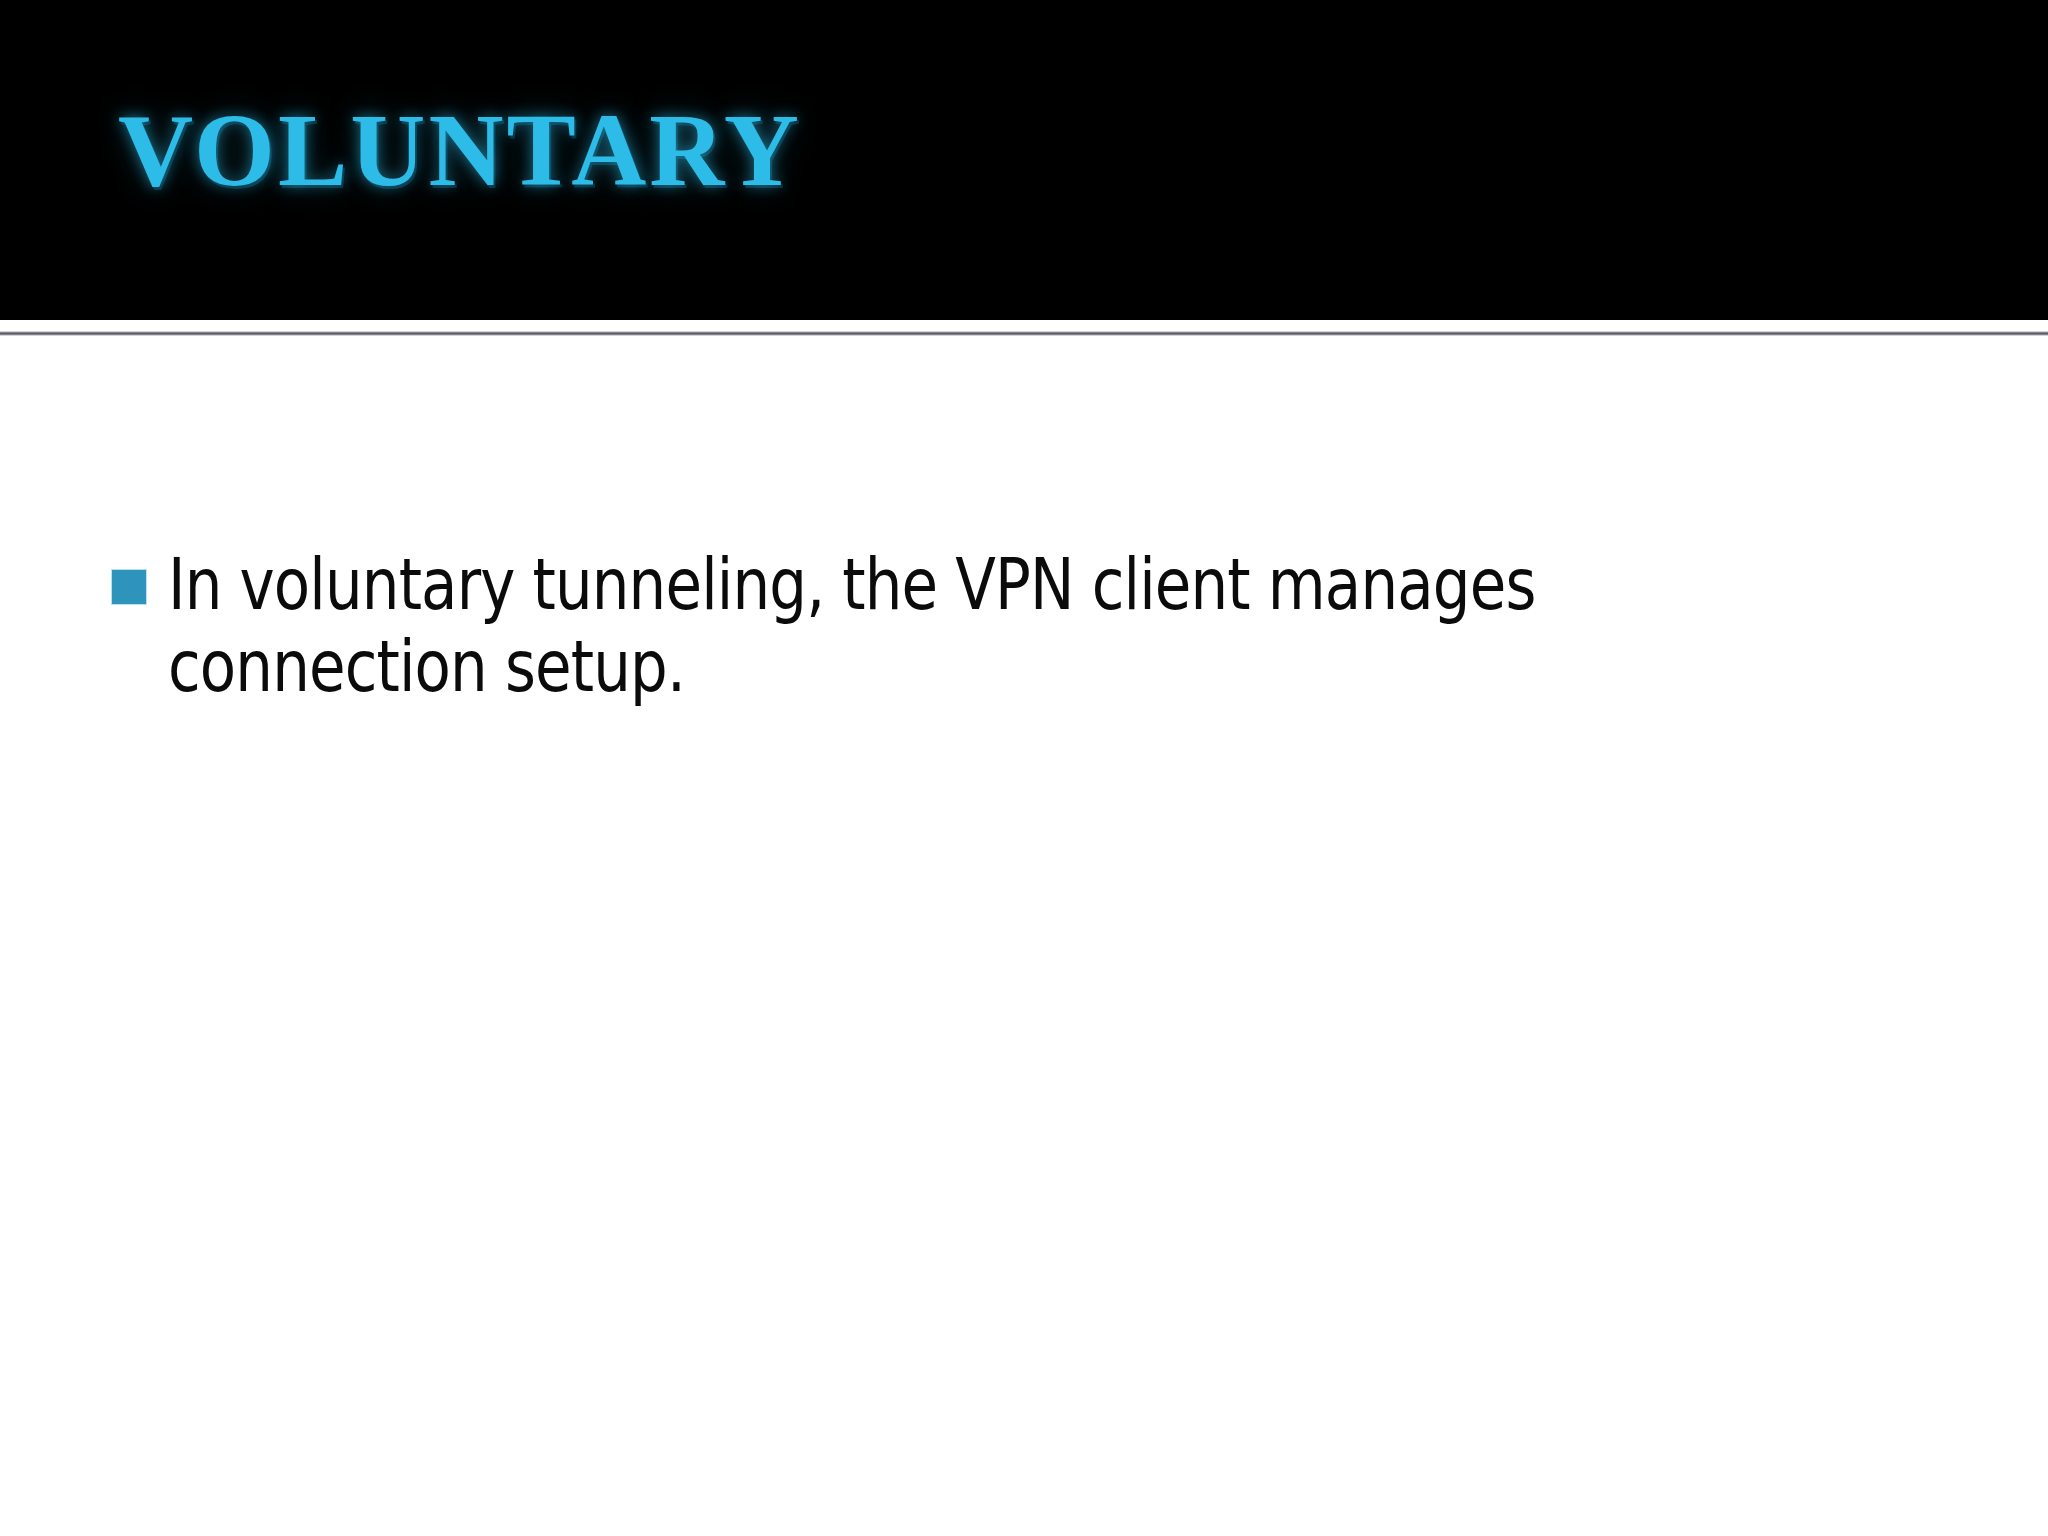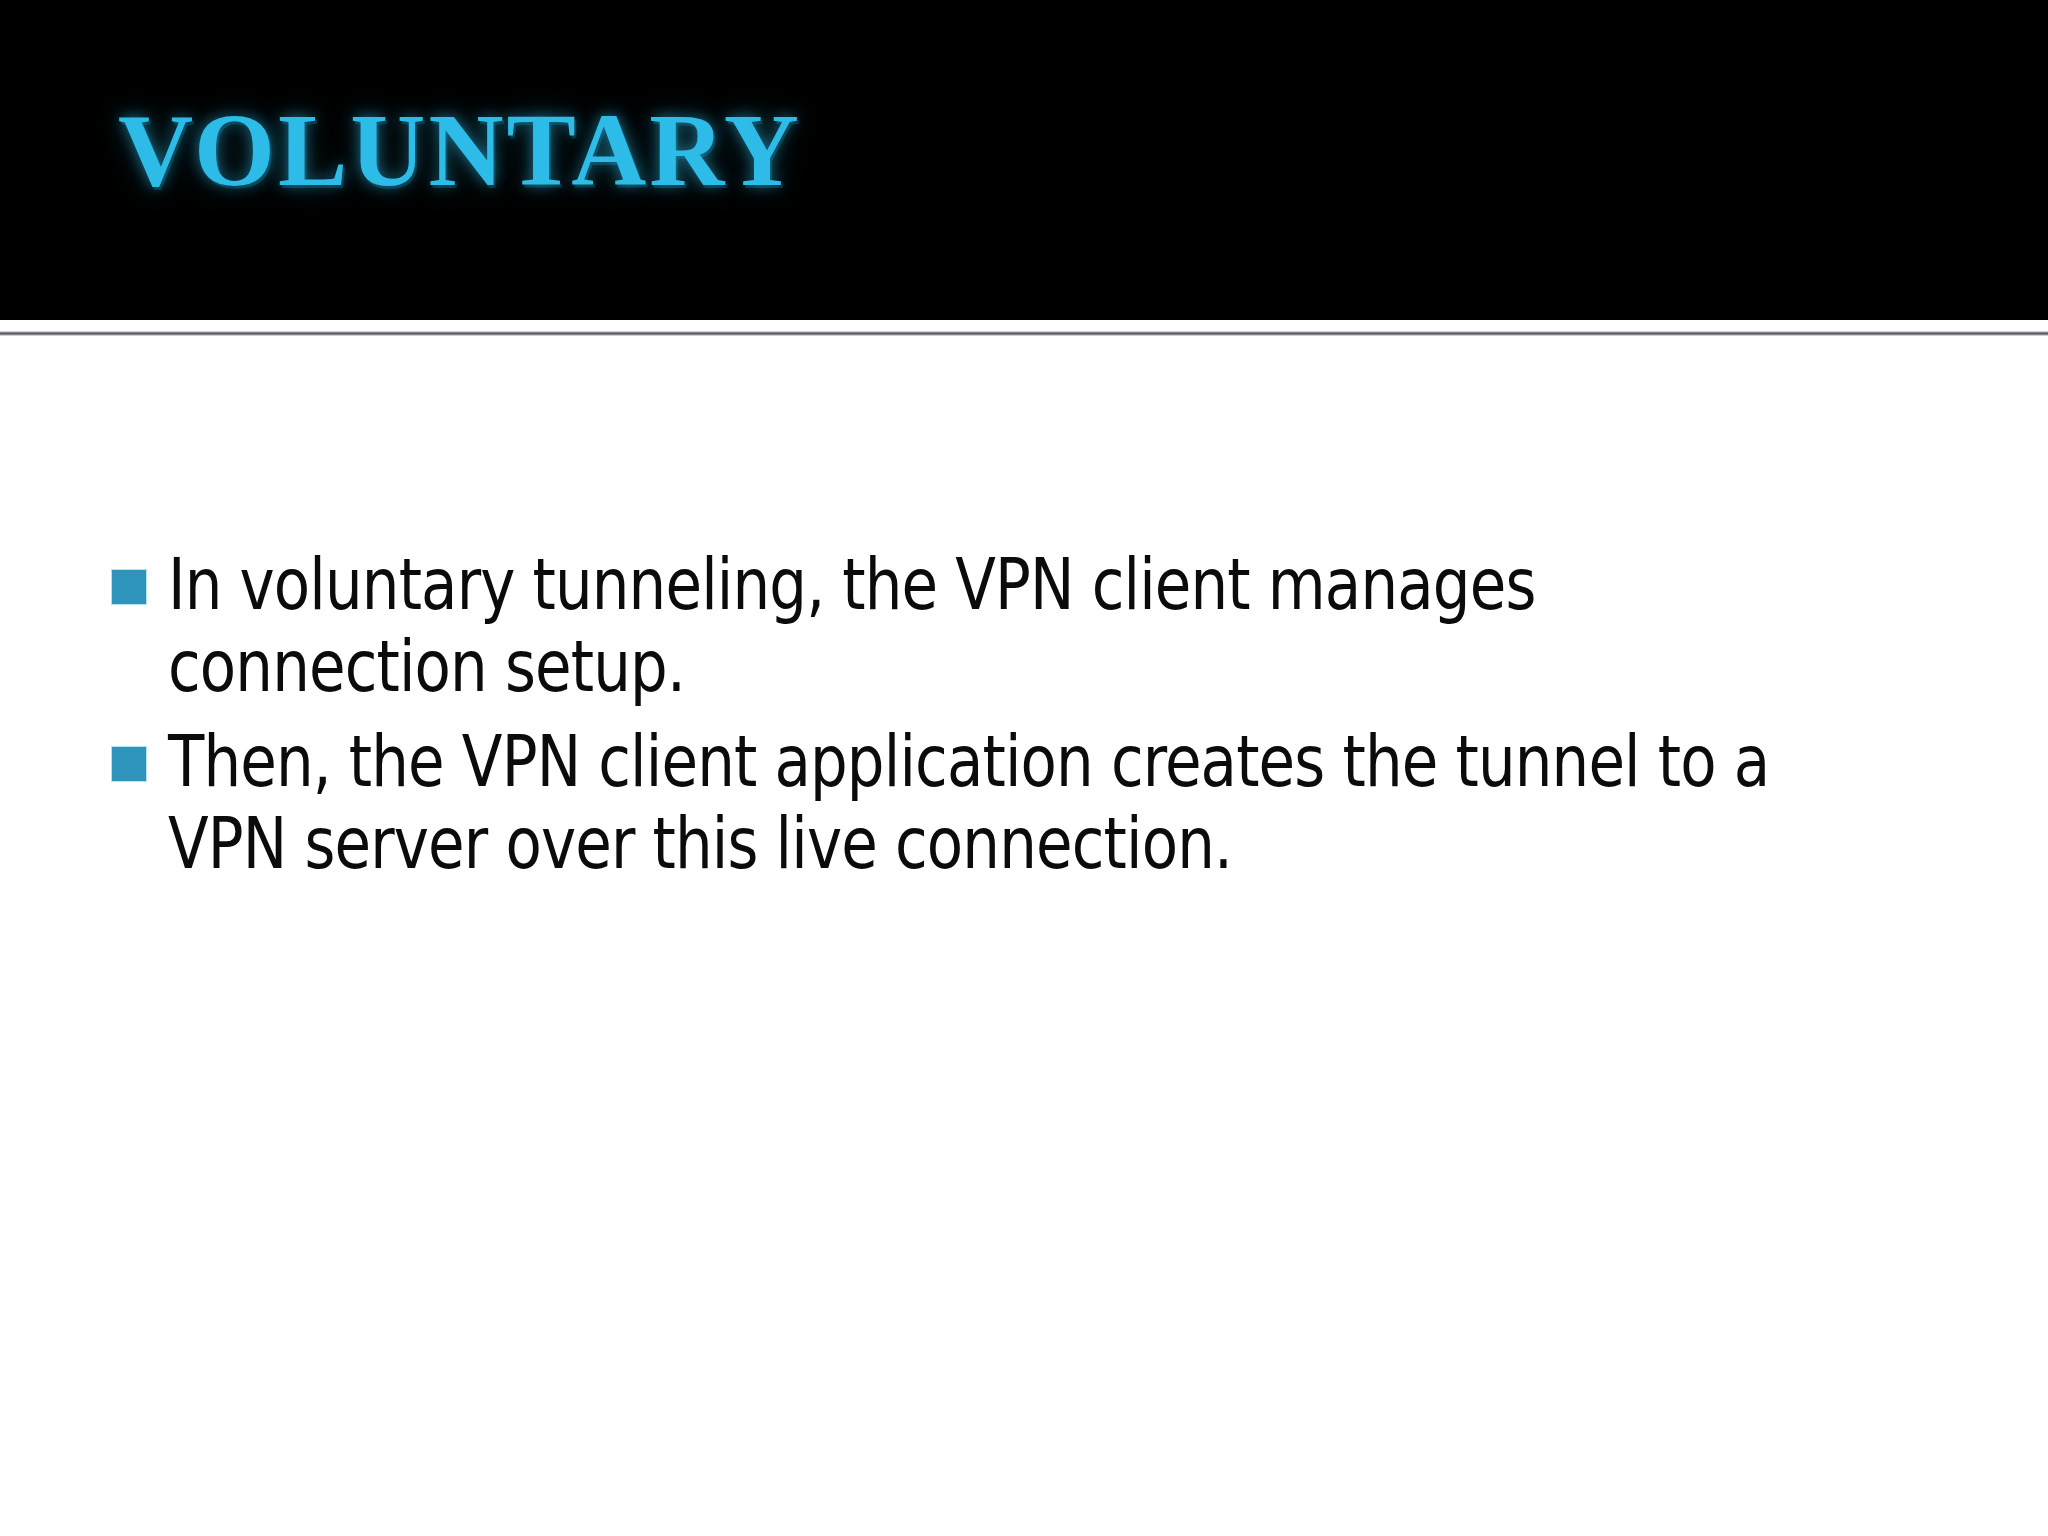--- a/index.html
+++ b/index.html
@@ -135,21 +135,17 @@
 
   <div id="body-area">
     <ul id="bullet-list">
 
       <li class="bullet-row">
         <span class="bullet-marker"></span>
         <span class="bullet-text">In voluntary tunneling, the VPN client manages connection setup.</span>
       </li>
 
 
-      <li class="bullet-row">
-        <span class="bullet-marker"></span>
-        <span class="bullet-text">Then, the VPN client application creates the tunnel to a VPN server over this live connection.</span>
-      </li>
 
     </ul>
   </div>
 
 </div>
 
 </body></html>

